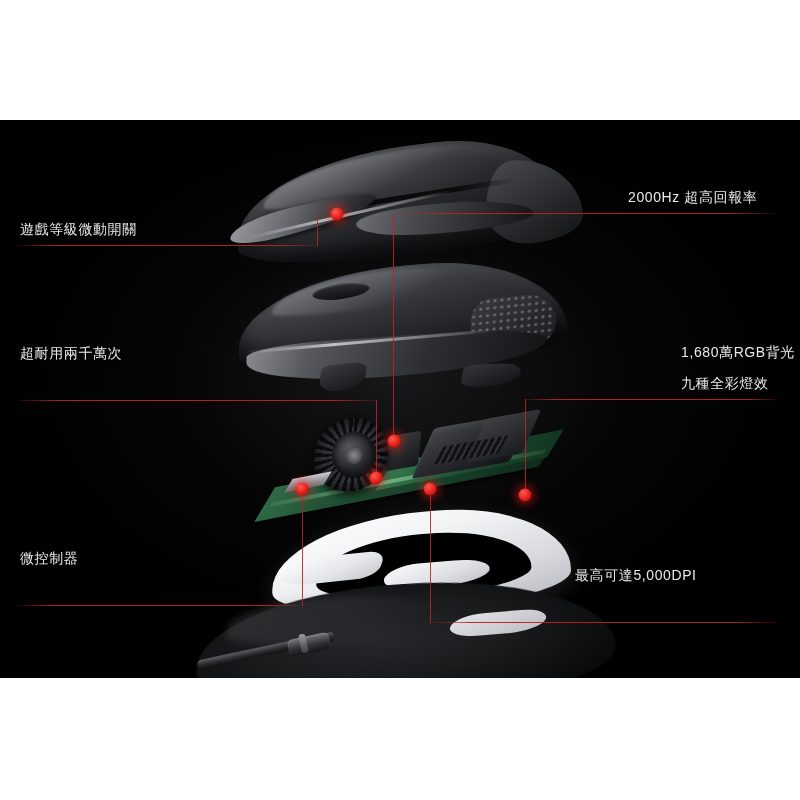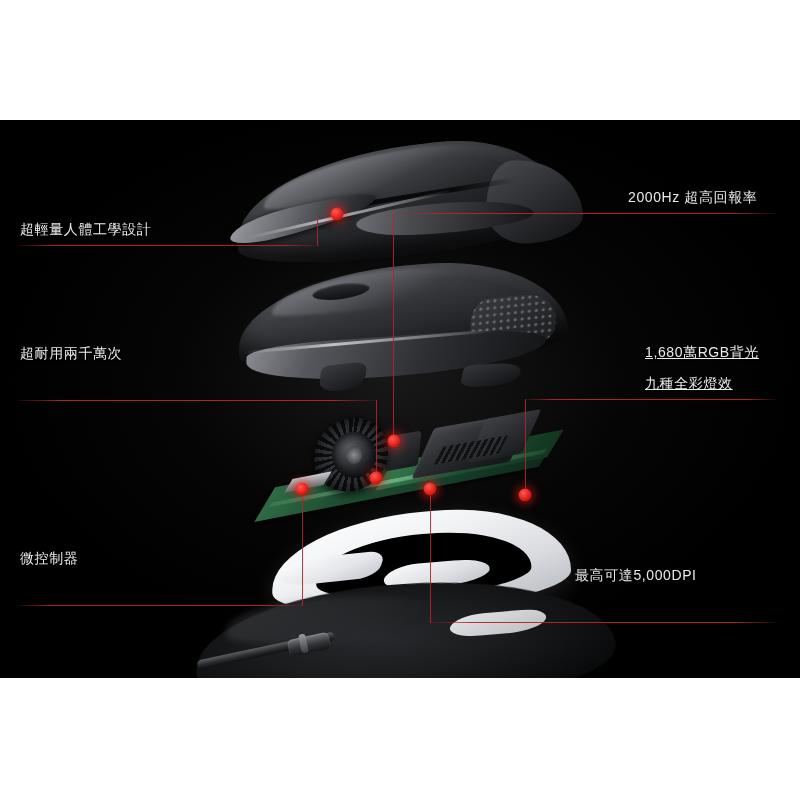--- a/index.html
+++ b/index.html
@@ -325,41 +325,41 @@
         <div class="skateW1"></div>
       <div class="cable"></div>
         <div class="cableTip"></div>
         <div class="cableRing"></div>
     </div>
 
     <div class="cl-h" style="left:18px;top:125px;width:300px;"></div>
     <div class="cl-v" style="left:317px;top:95px;height:31px;"></div>
     <div class="dot" style="left:337px;top:94px;"></div>
     <div class="label" style="left:20px;top:94px;">
-      <div>超輕量人體工學設計</div>
+      <div>遊戲等級微動開關</div>
     </div>
 
     <div class="cl-h" style="left:393px;top:93px;width:383px;"></div>
     <div class="cl-v" style="left:393px;top:93px;height:228px;"></div>
     <div class="dot" style="left:394px;top:321px;"></div>
     <div class="label r" style="left:628px;top:62px;">
       <div>2000Hz 超高回報率</div>
     </div>
 
     <div class="cl-h" style="left:18px;top:280px;width:358px;"></div>
     <div class="cl-v" style="left:376px;top:280px;height:78px;"></div>
     <div class="dot" style="left:376px;top:358px;"></div>
     <div class="label" style="left:20px;top:218px;text-align:center;">
       <div>超耐用兩千萬次</div>
     </div>
 
     <div class="cl-h" style="left:525px;top:279px;width:251px;"></div>
     <div class="cl-v" style="left:525px;top:279px;height:96px;"></div>
     <div class="dot" style="left:525px;top:375px;"></div>
-    <div class="label r" style="left:645px;top:217px;text-decoration:underline;">
+    <div class="label r" style="left:681px;top:217px;">
       <div>1,680萬RGB背光</div>
       <div>九種全彩燈效</div>
     </div>
 
     <div class="cl-h" style="left:18px;top:485px;width:285px;"></div>
     <div class="cl-v" style="left:302px;top:369px;height:117px;"></div>
     <div class="dot" style="left:302px;top:369px;"></div>
     <div class="label" style="left:20px;top:423px;">
       <div>微控制器</div>
     </div>

